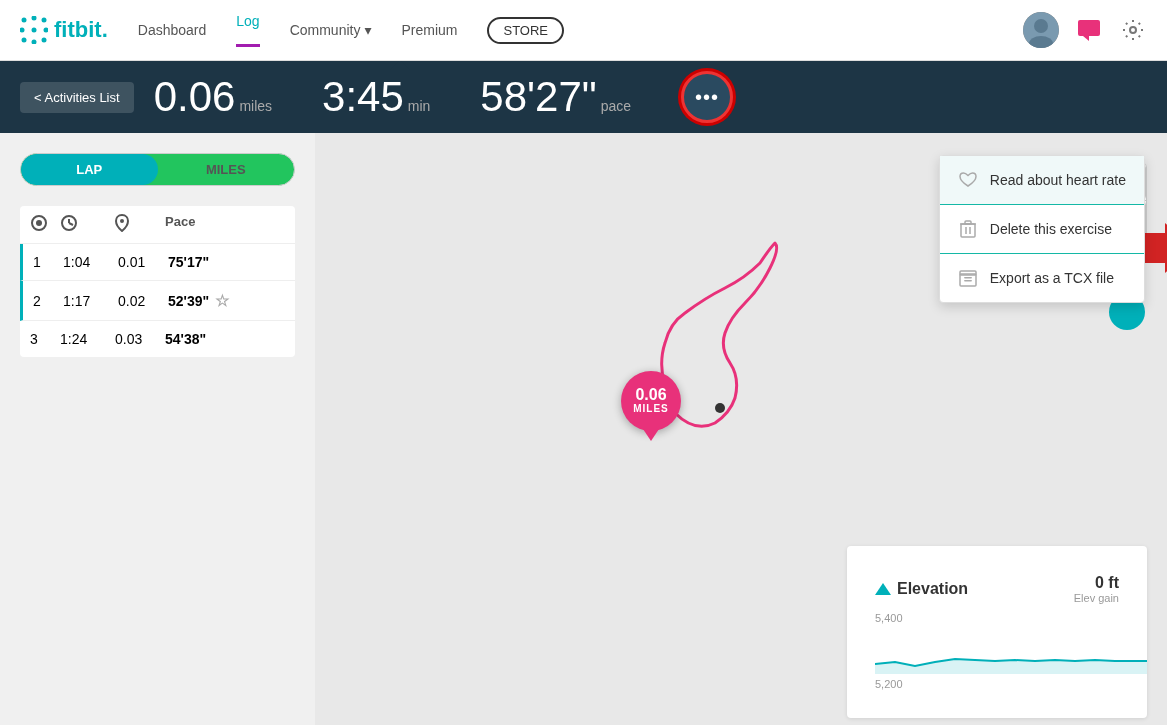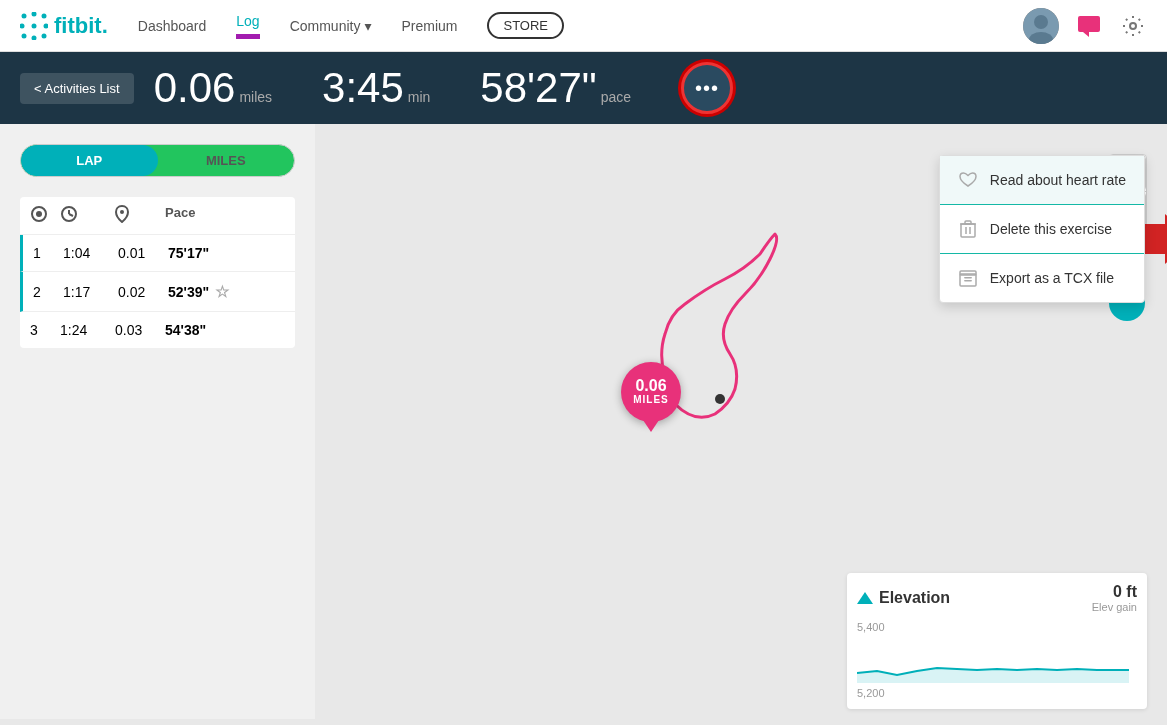--- a/index.html
+++ b/index.html
@@ -1,21 +1,21 @@
 <!DOCTYPE html>
 <html><head>
   <meta charset="utf-8">
   <style>
     * { box-sizing: border-box; margin: 0; padding: 0; }
     body { font-family: Arial, Helvetica, sans-serif; background: #e8e8e8; width: 1167px; height: 725px; overflow: hidden; }
 
     
     .nav {
       background: #fff;
-      height: 52px;
+      height: 61px;
       display: flex;
       padding: 0 20px;
       border-bottom: 1px solid #ddd;
       position: relative;
       z-index: 100;
     }
     .nav-logo {
       display: flex;
       align-items: center;
       margin-right: 30px;
@@ -37,22 +37,22 @@
       gap: 30px;
     }
     .nav-link {
       font-size: 14px;
       color: #555;
       text-decoration: none;
       cursor: pointer;
     }
     .nav-link.active {
       color: #00b0b9;
-      border-bottom: 5px solid #a21caf;
-      padding-bottom: 5px;
+      border-bottom: 3px solid #a21caf;
+      padding-bottom: 15px;
     }
     .nav-link-dropdown {
       display: flex;
       align-items: center;
       gap: 4px;
     }
     .store-btn {
       border: 2px solid #333;
       border-radius: 20px;
       padding: 4px 14px;
@@ -352,21 +352,21 @@
     }
 
     
     .elevation-panel {
       position: absolute;
       bottom: 10px;
       right: 20px;
       width: 300px;
       background: #fff;
       border-radius: 4px;
-      padding: 10px;
+      padding: 28px;
       box-shadow: 0 1px 4px rgba(0,0,0,0.1);
     }
     .elev-header {
       display: flex;
       justify-content: space-between;
       align-items: center;
       margin-bottom: 8px;
     }
     .elev-title-row {
       display: flex;

